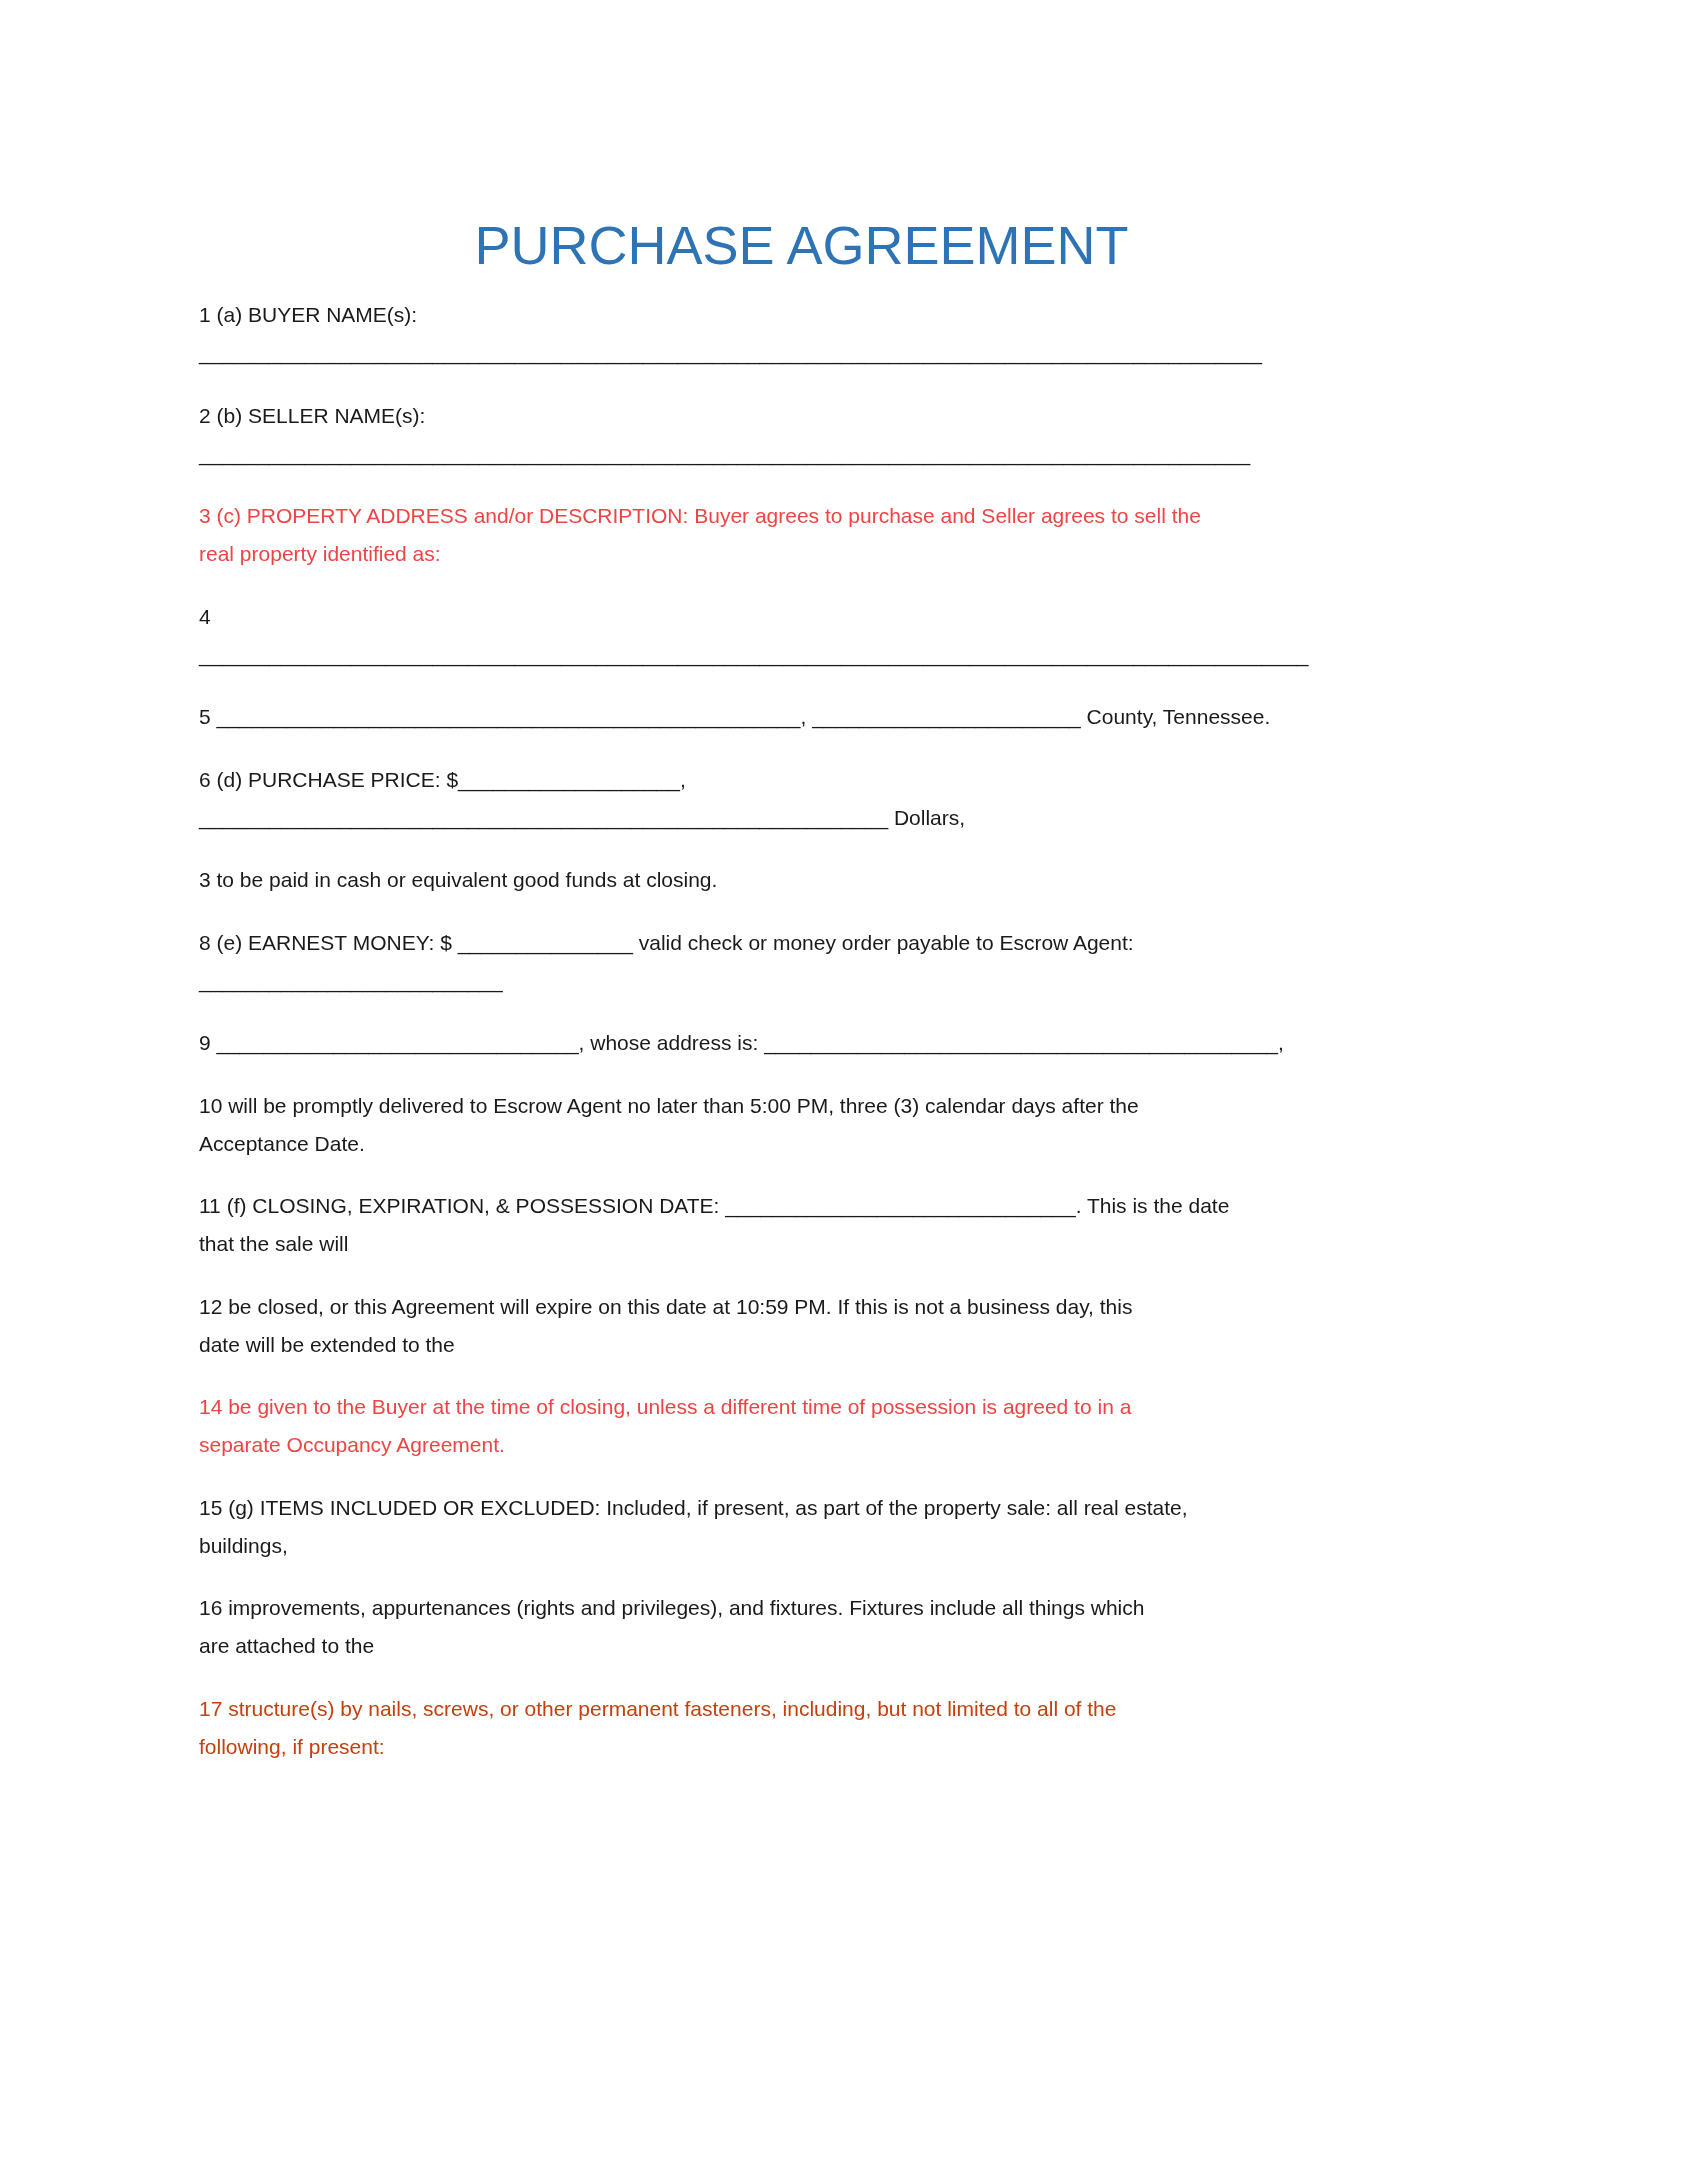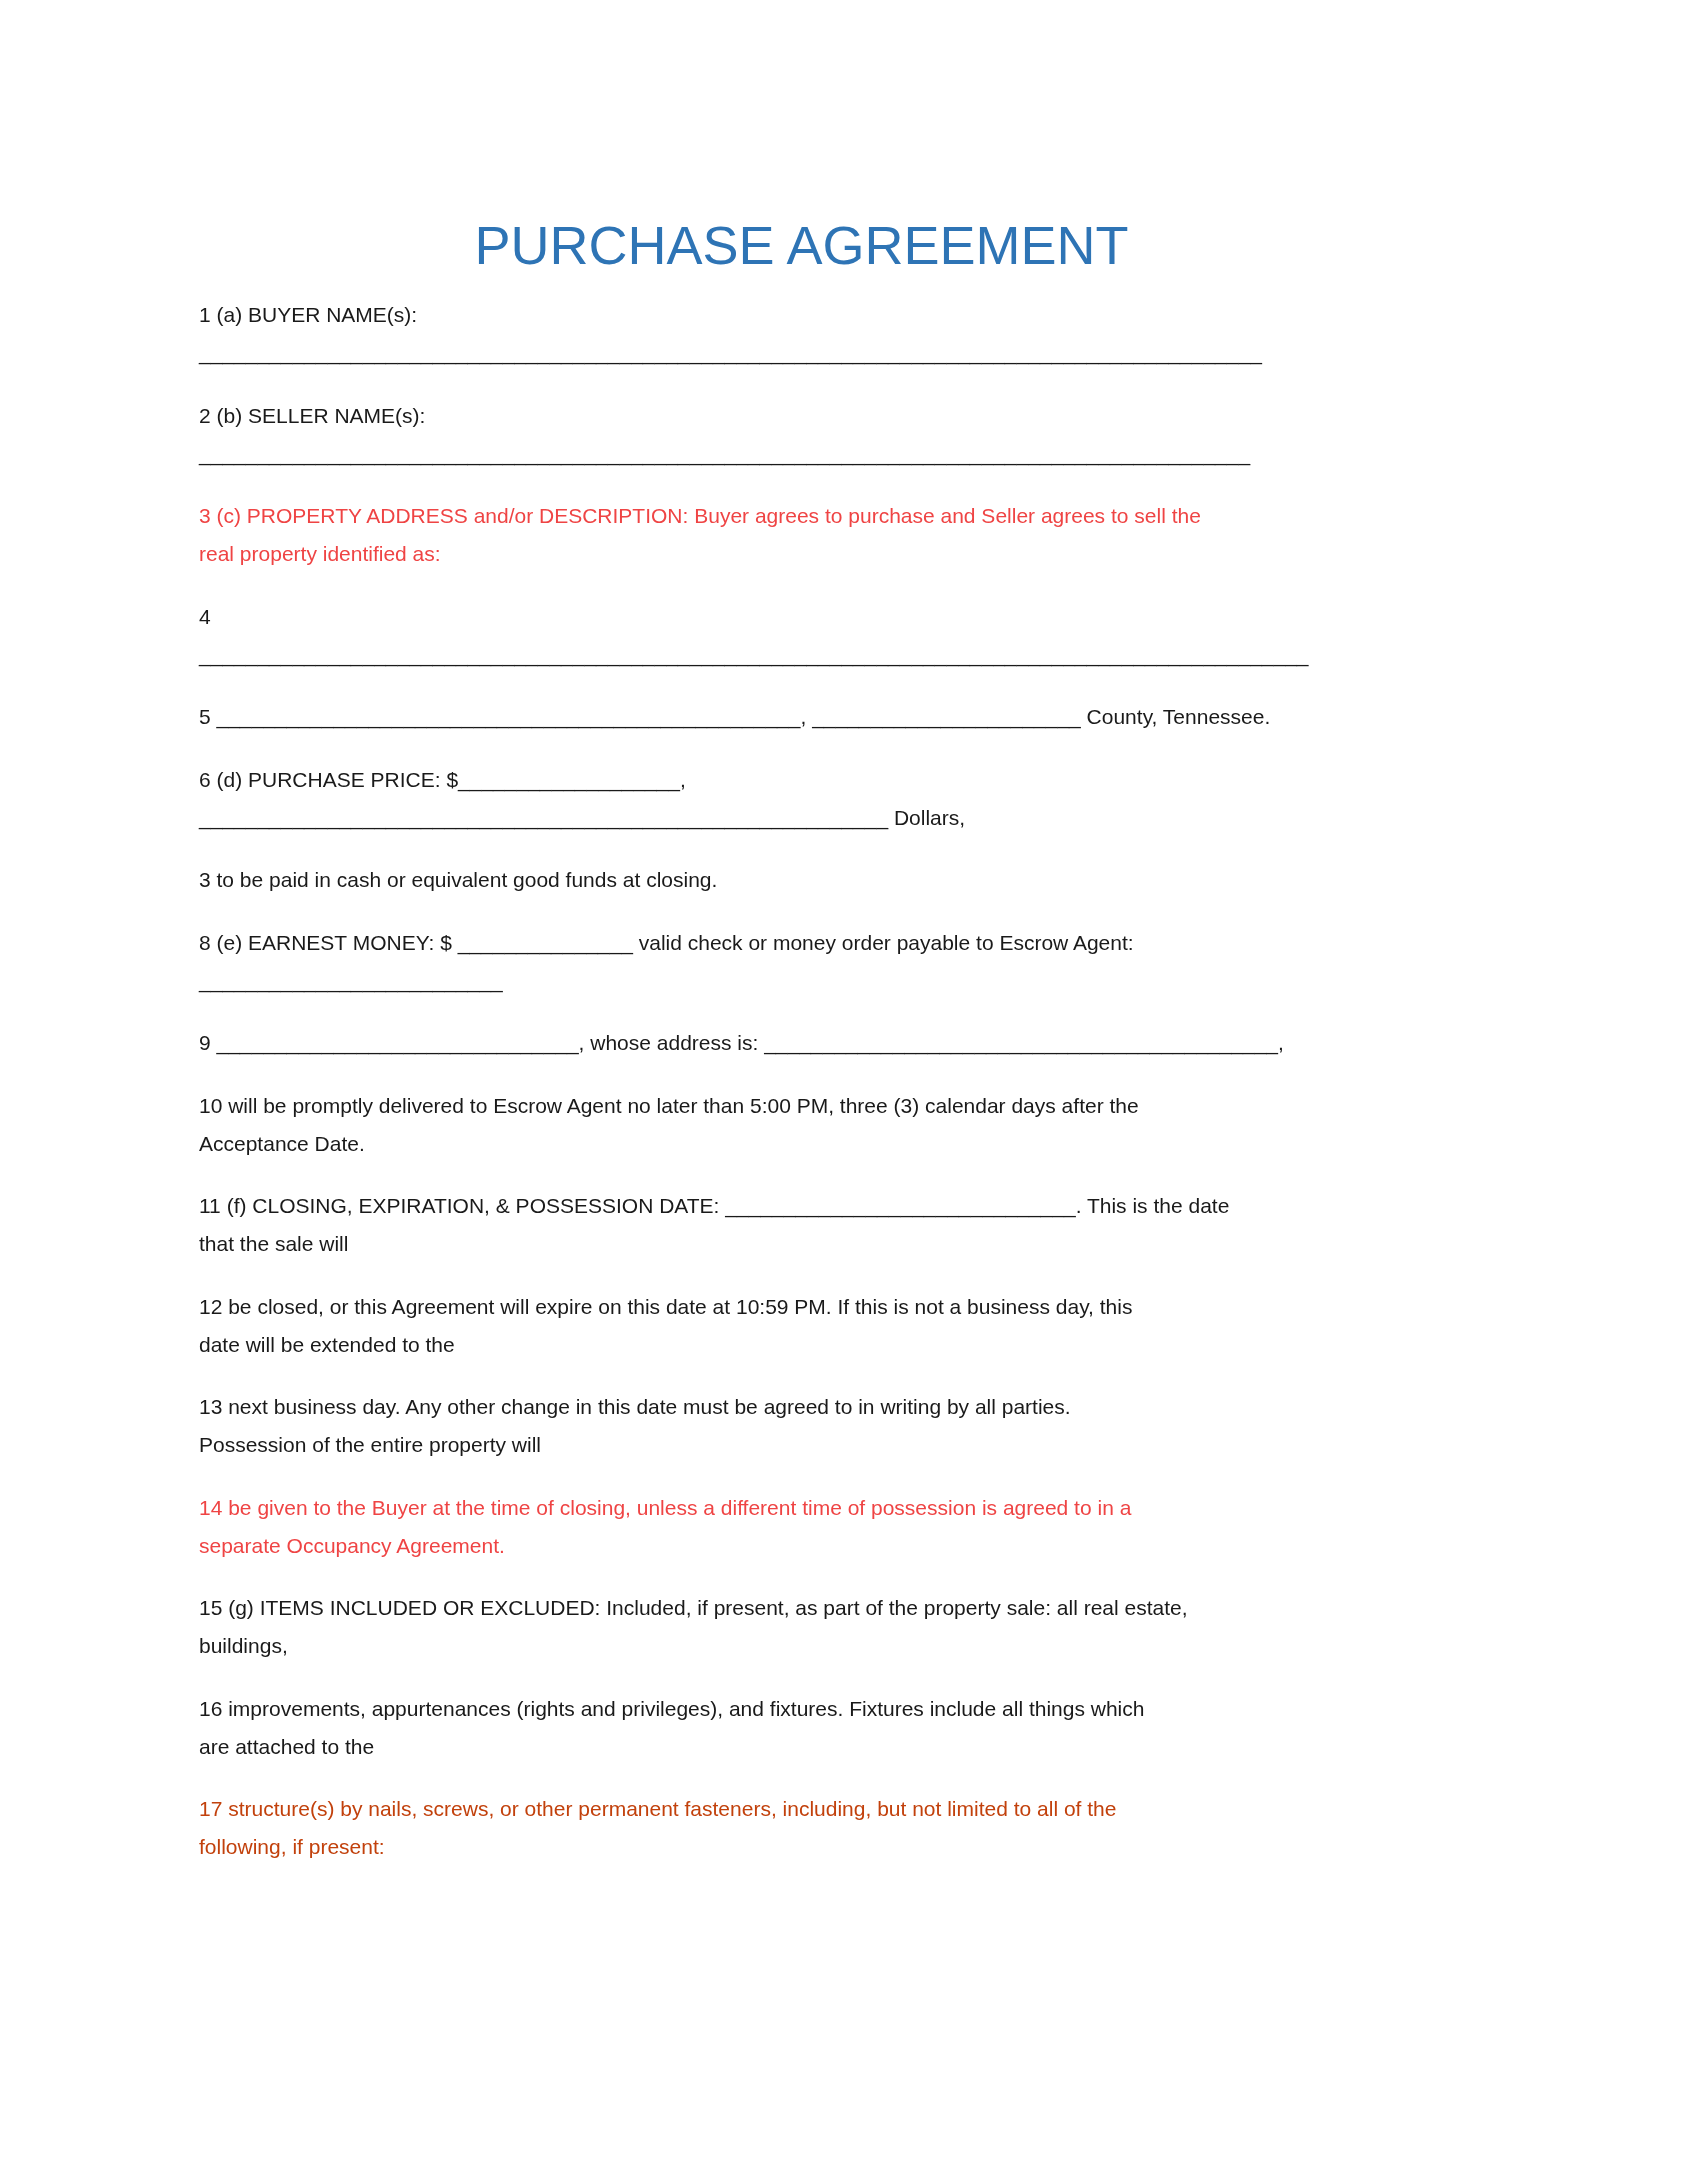--- a/index.html
+++ b/index.html
@@ -58,22 +58,20 @@
   <p class="para" style="color: rgb(26, 26, 26);">3 to be paid in cash or equivalent good funds at closing.</p>
   <p class="para" style="color: rgb(26, 26, 26);">8 (e) EARNEST MONEY: $ _______________ valid check or money order payable to Escrow Agent:
 __________________________</p>
   <p class="para" style="color: rgb(26, 26, 26);">9 _______________________________, whose address is: ____________________________________________,</p>
   <p class="para" style="color: rgb(26, 26, 26);">10 will be promptly delivered to Escrow Agent no later than 5:00 PM, three (3) calendar days after the
 Acceptance Date.</p>
   <p class="para" style="color: rgb(26, 26, 26);">11 (f) CLOSING, EXPIRATION, &amp; POSSESSION DATE: ______________________________. This is the date
 that the sale will</p>
   <p class="para" style="color: rgb(26, 26, 26);">12 be closed, or this Agreement will expire on this date at 10:59 PM. If this is not a business day, this
 date will be extended to the</p>
-  <p class="para" style="color: rgb(26, 26, 26);">13 next business day. Any other change in this date must be agreed to in writing by all parties.
-Possession of the entire property will</p>
   <p class="para" style="color: #ef4444;">14 be given to the Buyer at the time of closing, unless a different time of possession is agreed to in a
 separate Occupancy Agreement.</p>
   <p class="para" style="color: rgb(26, 26, 26);">15 (g) ITEMS INCLUDED OR EXCLUDED: Included, if present, as part of the property sale: all real estate,
 buildings,</p>
   <p class="para" style="color: rgb(26, 26, 26);">16 improvements, appurtenances (rights and privileges), and fixtures. Fixtures include all things which
 are attached to the</p>
   <p class="para" style="color: #c2410c;">17 structure(s) by nails, screws, or other permanent fasteners, including, but not limited to all of the
 following, if present:</p>
 </div>
 

